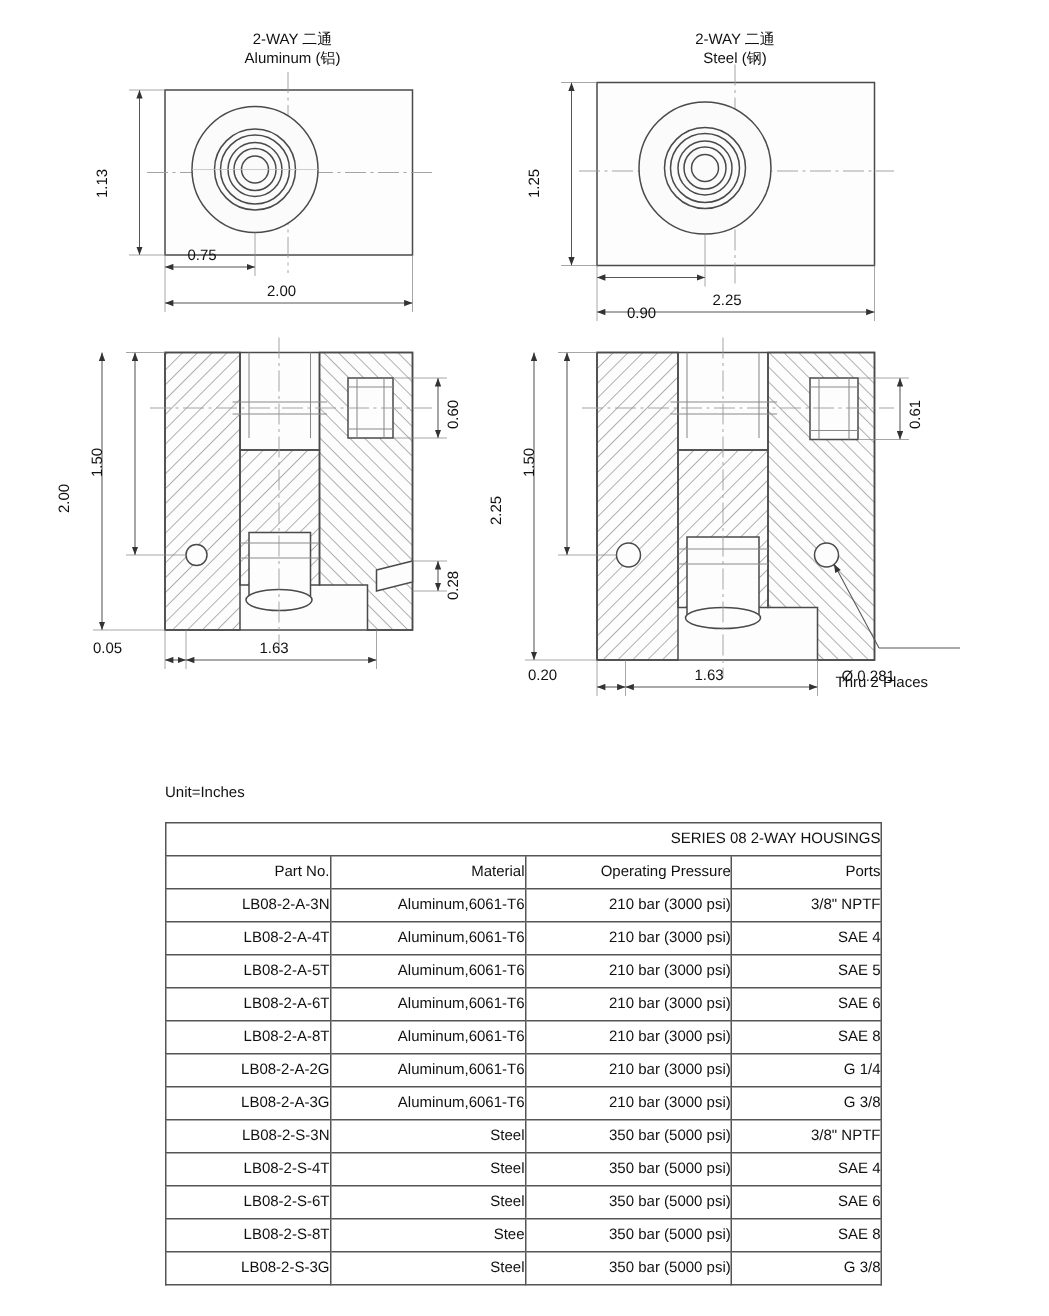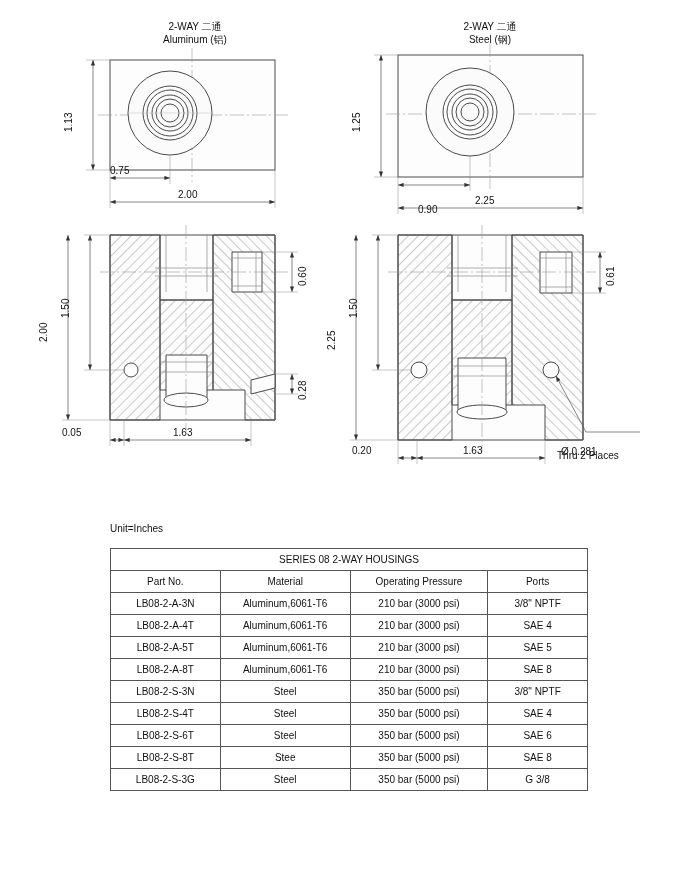--- a/index.html
+++ b/index.html
@@ -14,21 +14,21 @@
 
   .dim{position:absolute;font-size:10px;color:#111;white-space:nowrap;}
   .dim.vert{transform:rotate(-90deg);transform-origin:left top;}
 
   svg.draw{position:absolute;left:0;top:0;width:699px;height:877px;pointer-events:none;}
 
   
   .tblwrap{position:absolute;left:110px;top:548px;width:478px;}
   .unit{position:absolute;left:110px;top:523px;font-size:10px;color:#111;}
   table{border-collapse:collapse;width:478px;font-size:10px;color:#111;}
-  td,th{border:1px solid #555;padding:0;height:21px;text-align:center;font-weight:normal;}
+  td,th{border:1px solid #555;padding:0;height:21px;text-align:right;font-weight:normal;}
   .thead td{height:21px;}
   .colhdr td{height:21px;}
   .c1{width:110px;margin-left:44px;}
   .c2{width:130px;}
   .c3{width:138px;}
   .c4{width:100px;}
 </style>
 </head>
 <body>
 
@@ -205,21 +205,21 @@
   <div class="ttl" style="left:120px;top:20px;width:150px;">
     <div>2-WAY   二通</div>
     <div>Aluminum (铝)</div>
   </div>
   <div class="ttl" style="left:415px;top:20px;width:150px;">
     <div>2-WAY 二通</div>
     <div>Steel  (钢)</div>
   </div>
 
   <div class="dim vert" style="left:63px;top:132px;">1.13</div>
-  <div class="dim" style="left:110px;top:165px;text-align:center;">0.75</div>
+  <div class="dim" style="left:125px;top:165px;text-align:center;">0.75</div>
   <div class="dim" style="left:178px;top:189px;">2.00</div>
 
   <div class="dim vert" style="left:351px;top:132px;">1.25</div>
   <div class="dim" style="left:418px;top:172px;margin-top:32px;">0.90</div>
   <div class="dim" style="left:475px;top:195px;">2.25</div>
 
   <div class="dim vert" style="left:297px;top:286px;">0.60</div>
   <div class="dim vert" style="left:60px;top:318px;">1.50</div>
   <div class="dim vert" style="left:38px;top:342px;">2.00</div>
   <div class="dim vert" style="left:297px;top:400px;">0.28</div>
@@ -261,24 +261,42 @@
           <td>210 bar (3000 psi)</td>
           <td>SAE 4</td>
         </tr>
         <tr>
           <td>LB08-2-A-5T</td>
           <td>Aluminum,6061-T6</td>
           <td>210 bar (3000 psi)</td>
           <td>SAE 5</td>
         </tr>
         <tr>
+          <td>LB08-2-A-6T</td>
+          <td>Aluminum,6061-T6</td>
+          <td>210 bar (3000 psi)</td>
+          <td>SAE 6</td>
+        </tr>
+        <tr>
           <td>LB08-2-A-8T</td>
           <td>Aluminum,6061-T6</td>
           <td>210 bar (3000 psi)</td>
           <td>SAE 8</td>
+        </tr>
+        <tr>
+          <td>LB08-2-A-2G</td>
+          <td>Aluminum,6061-T6</td>
+          <td>210 bar (3000 psi)</td>
+          <td>G 1/4</td>
+        </tr>
+        <tr>
+          <td>LB08-2-A-3G</td>
+          <td>Aluminum,6061-T6</td>
+          <td>210 bar (3000 psi)</td>
+          <td>G 3/8</td>
         </tr>
         <tr>
           <td>LB08-2-S-3N</td>
           <td>Steel</td>
           <td>350 bar (5000 psi)</td>
           <td>3/8" NPTF</td>
         </tr>
         <tr>
           <td>LB08-2-S-4T</td>
           <td>Steel</td>

